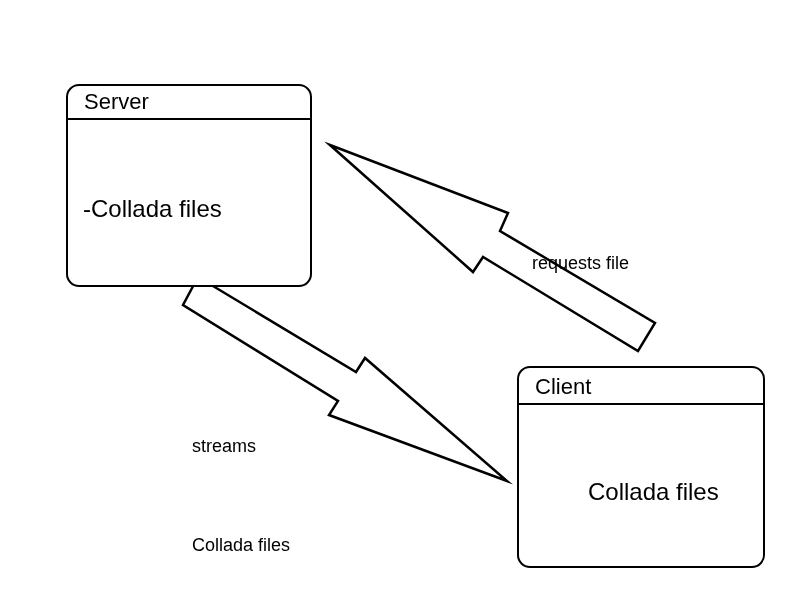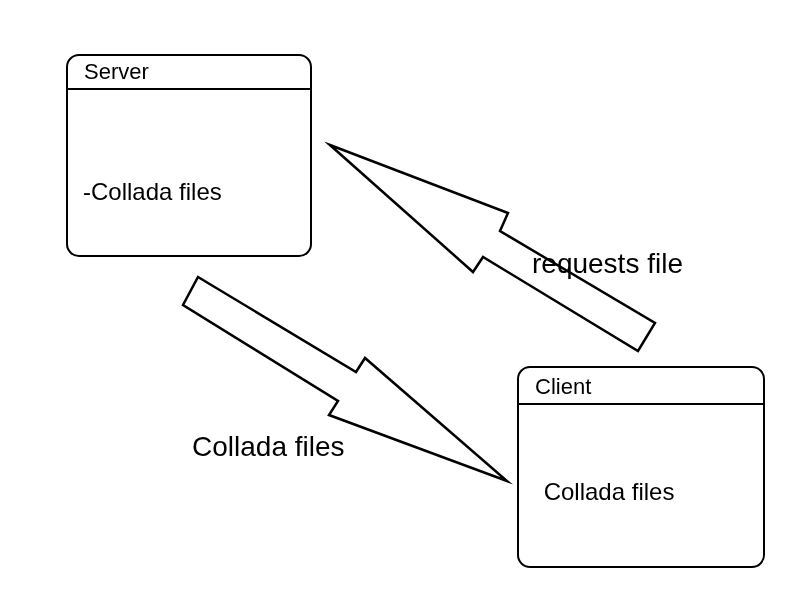--- a/index.html
+++ b/index.html
@@ -32,51 +32,52 @@
   }
   .node {
     position: absolute;
     box-sizing: border-box;
     background: #ffffff;
     border: 2.5px solid #000000;
     border-radius: 13px;
   }
   .node-server {
     left: 66px;
-    top: 54px;
+    top: 84px;
     width: 246px;
     height: 203px;
   }
   .node-client {
     left: 517px;
     top: 366px;
     width: 248px;
     height: 202px;
+    text-align: center;
   }
   .node-title {
     box-sizing: border-box;
     border-bottom: 2.5px solid #000000;
     font-size: 22px;
     display: flex;
     align-items: flex-end;
     padding: 0 4px 3px 16px;
     white-space: pre;
   }
   .node-server .node-title { height: 34px; }
   .node-client .node-title { height: 37px; }
   .node-body {
     font-size: 24px;
     line-height: 32px;
     white-space: pre;
   }
-  .node-server .node-body { padding: 22px 0 0 15px; }
+  .node-server .node-body { padding: 9px 0 0 15px; }
   .node-client .node-body { padding: 7px 0 0 18px; }
   .arrow-label {
     position: absolute;
-    font-size: 28px;
+    font-size: 18px;
     line-height: 33px;
     white-space: pre;
   }
   .label-request { left: 532px; top: 181px; }
   .label-stream  { left: 192px; top: 364px; }
 </style>
 </head>
 <body>
 
 <div class="canvas">
@@ -98,16 +99,17 @@
     <div class="node-body">
       <div> Collada files</div>
     </div>
   </div>
 
   <div class="arrow-label label-request">
     <div>requests file</div>
   </div>
 
   <div class="arrow-label label-stream">
+    <div>streams</div>
     <div>Collada files</div>
   </div>
 
 </div>
 
 </body></html>

